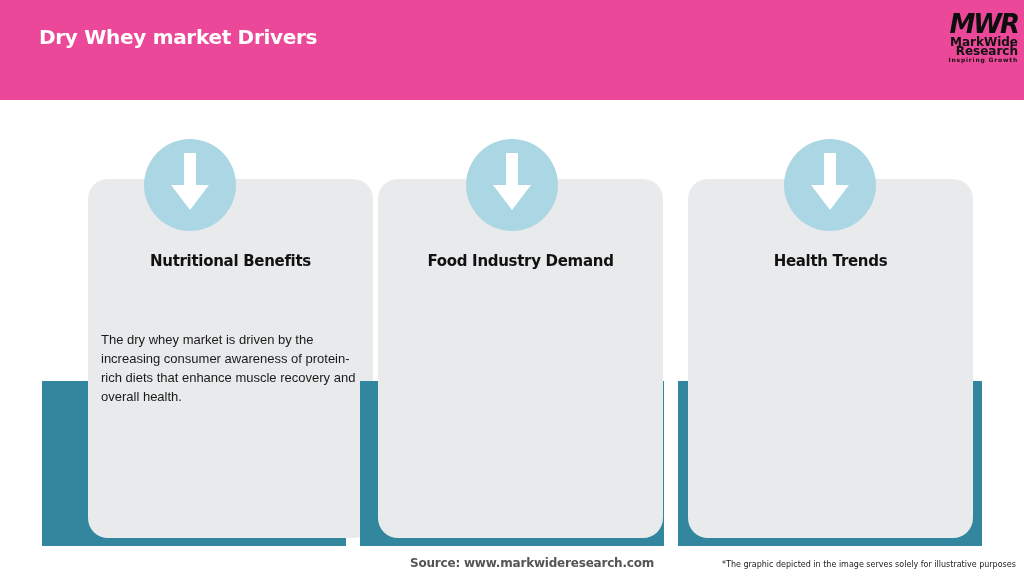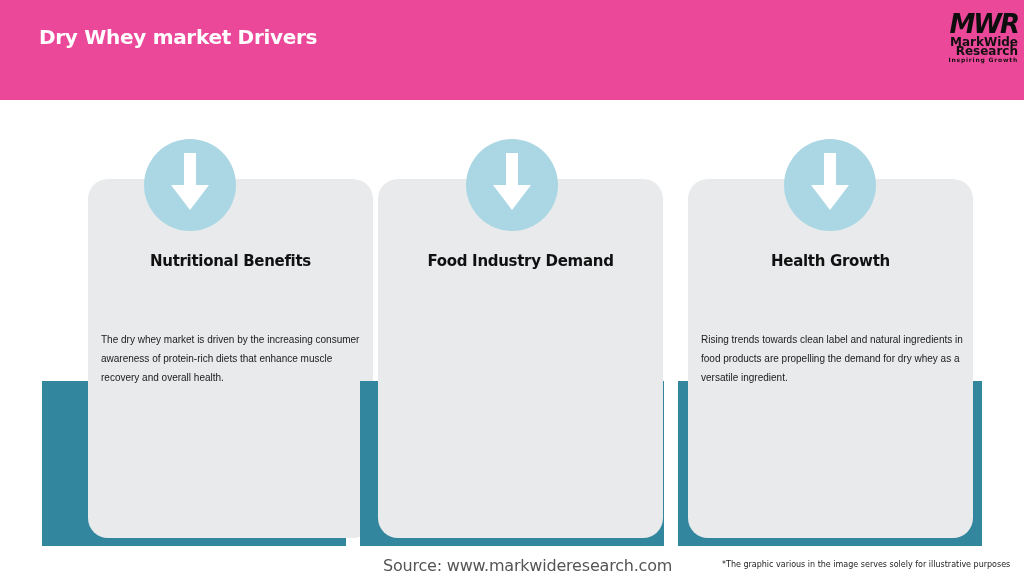--- a/index.html
+++ b/index.html
@@ -45,28 +45,28 @@
     border-radius: 50%; background: #abd7e4;
   }
   .icon-circle svg { position: absolute; left: 0; top: 0; }
   .card-title {
     position: absolute; left: 0; top: 73px; width: 100%;
     text-align: center; font-family: "DejaVu Sans", sans-serif;
     font-weight: bold; font-size: 15px; color: #111; letter-spacing: -0.3px;
   }
   .card-body {
     position: absolute; left: 13px; top: 151px; width: 265px;
-    font-family: "Liberation Sans", sans-serif; font-size: 10px;
+    font-family: "Liberation Sans", sans-serif; font-size: 13px;
     line-height: 19px; color: #1a1a1a;
   }
 
   .source {
-    position: absolute; left: 383px; top: 556px;
-    font-family: "DejaVu Sans", sans-serif; font-weight: normal;
-    font-size: 16px; color: #555; letter-spacing: -0.2px;
+    position: absolute; left: 410px; top: 556px;
+    font-family: "DejaVu Sans", sans-serif; font-weight: bold;
+    font-size: 12px; color: #555; letter-spacing: -0.2px;
   }
   .disclaimer {
     position: absolute; left: 722px; top: 560px;
     font-family: "DejaVu Sans", sans-serif;
     font-size: 8px; color: #222;
   }
 </style>
 </head>
 <body>
 
@@ -97,24 +97,23 @@
 </div>
 <div class="icon-circle" style="left:466px;">
   <svg width="92" height="92" viewBox="0 0 92 92">
     <rect x="40" y="14" width="12" height="34" fill="#ffffff"></rect>
     <polygon points="27,46 65,46 46,71" fill="#ffffff"></polygon>
   </svg>
 </div>
 
 <div class="teal-base" style="left:678px;"></div>
 <div class="card" style="left:688px;">
-  <div class="card-title">Health Growth</div>
-  <div class="card-body">Rising trends towards clean label and natural ingredients in food products are propelling the demand for dry whey as a versatile ingredient.</div>
+  <div class="card-title">Health Trends</div>
 </div>
 <div class="icon-circle" style="left:784px;">
   <svg width="92" height="92" viewBox="0 0 92 92">
     <rect x="40" y="14" width="12" height="34" fill="#ffffff"></rect>
     <polygon points="27,46 65,46 46,71" fill="#ffffff"></polygon>
   </svg>
 </div>
 
 <div class="source">Source: www.markwideresearch.com</div>
-<div class="disclaimer">*The graphic various in the image serves solely for illustrative purposes</div>
+<div class="disclaimer">*The graphic depicted in the image serves solely for illustrative purposes</div>
 
 </body></html>

